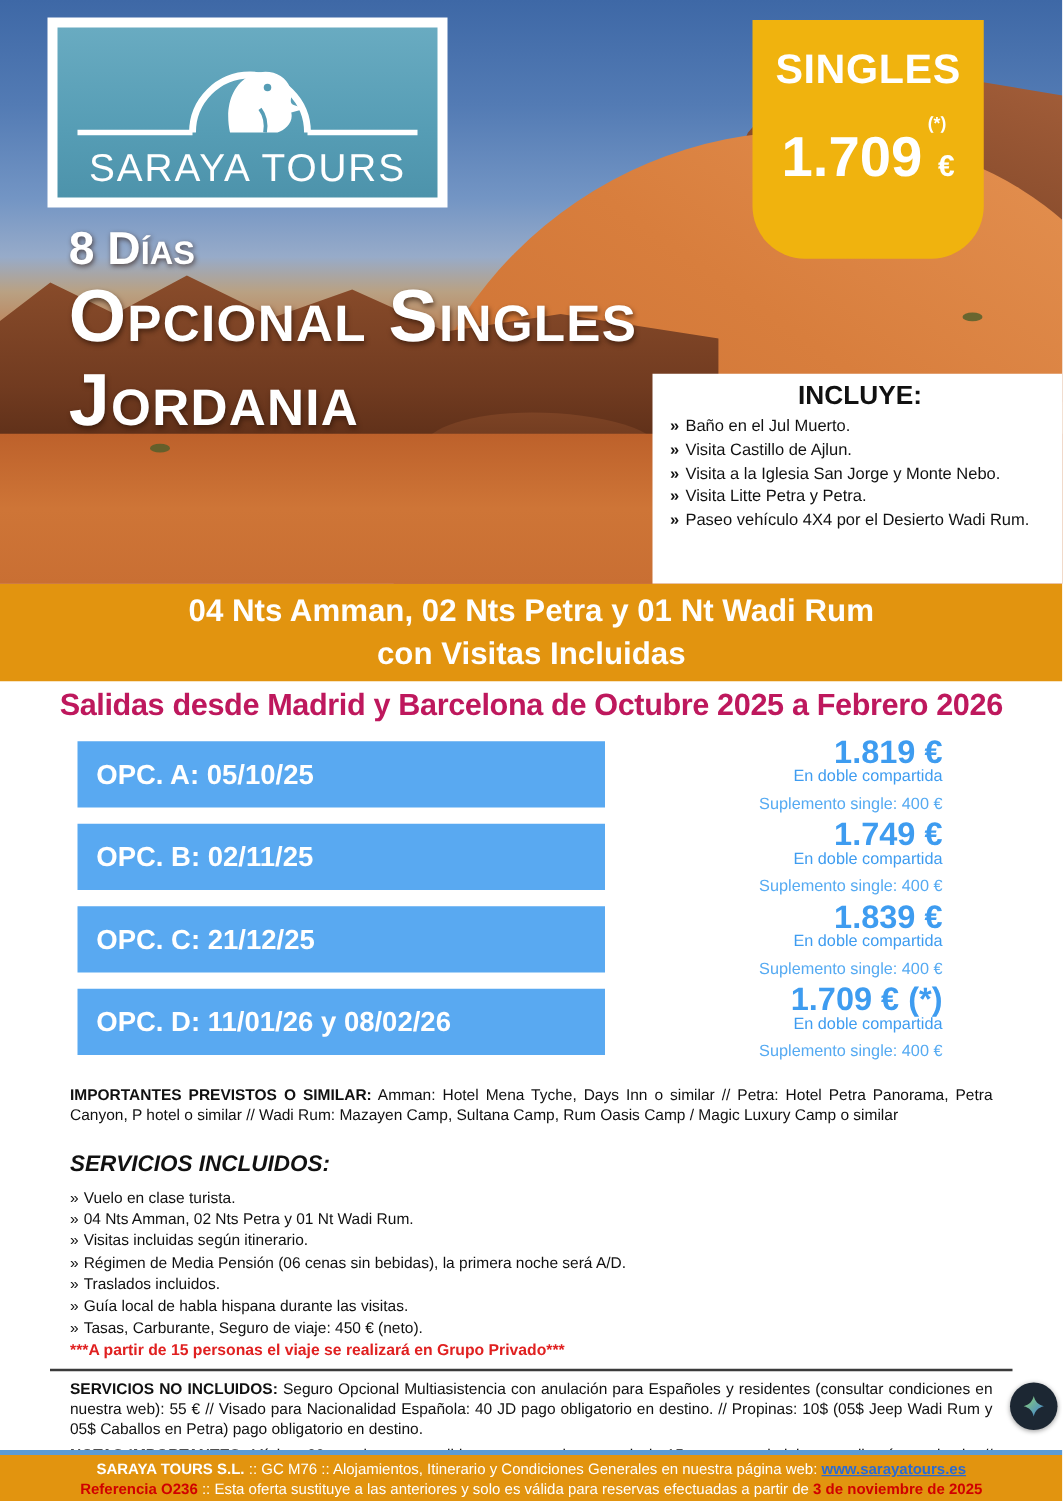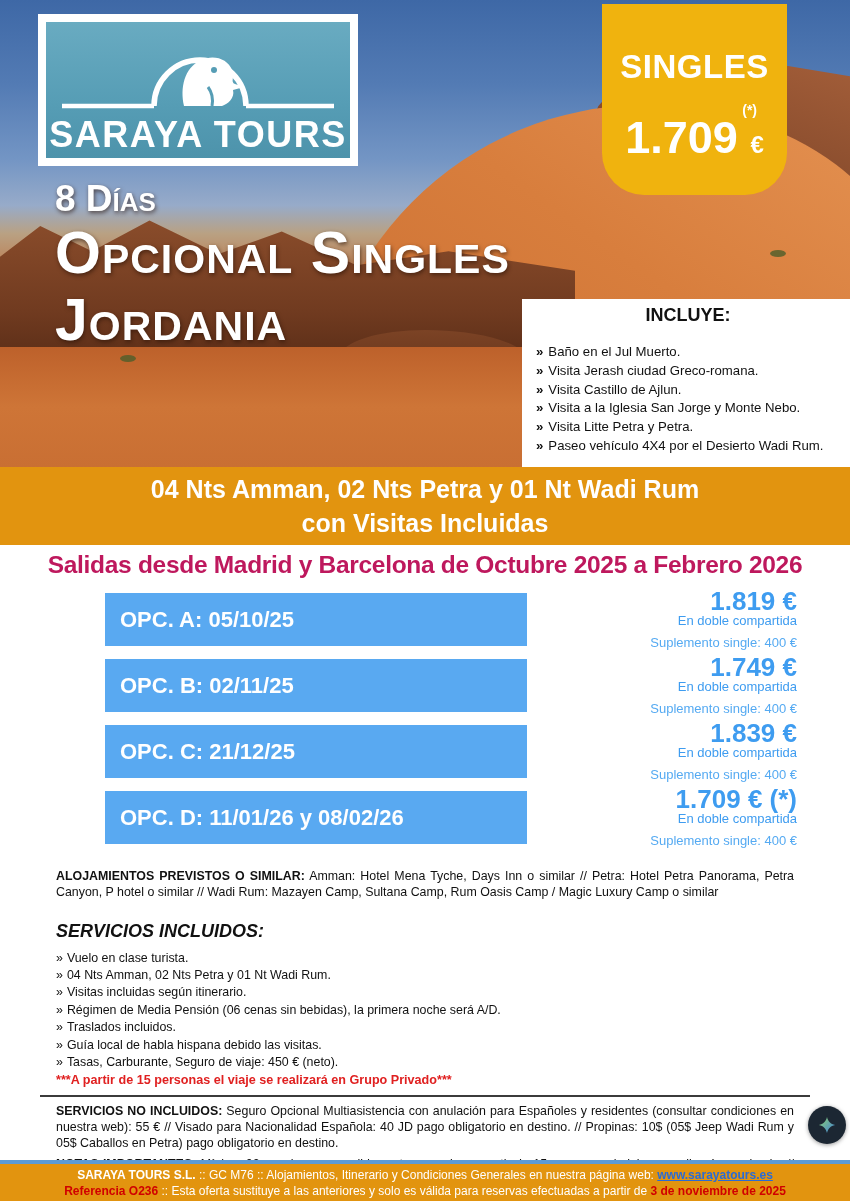--- a/index.html
+++ b/index.html
@@ -22,51 +22,51 @@
     border-radius:45% 55% 20% 20%;
     background:linear-gradient(180deg,#7c4325,#5f2f17); }
   .sand { position:absolute; bottom:0; left:0; width:100%; height:120px;
     background:linear-gradient(180deg,#bd612b 0%,#ce7537 50%,#c96f33 100%); }
   .bush { position:absolute; width:16px; height:7px; border-radius:50%; background:#4c5e2a; opacity:.8; }
 
   
   .logo-box { position:absolute; left:38px; top:14px; width:320px; height:152px; background:#fff; padding:8px; }
   .logo-inner { width:100%; height:100%; background:linear-gradient(180deg,#69abc1 0%,#569db5 60%,#4d93ab 100%);
     display:flex; flex-direction:column; align-items:center; justify-content:flex-end; padding-bottom:6px; }
-  .logo-name { color:#fff; font-weight:bold; font-size:36px; letter-spacing:1.5px; line-height:34px; }
-
-  
-  .badge { position:absolute; left:602px; top:4px; width:185px; height:191px; background:#f0b30e;
-    border-radius:0 0 42px 42px; color:#fff; text-align:center; padding-top:44px; }
+  .logo-name { color:#fff; font-weight:normal; font-size:31px; letter-spacing:1.5px; line-height:34px; }
+
+  
+  .badge { position:absolute; left:602px; top:16px; width:185px; height:191px; background:#f0b30e;
+    border-radius:0 0 42px 42px; color:#fff; text-align:center; padding-top:20px; }
   .badge-title { font-size:33px; font-weight:bold; letter-spacing:.5px; }
   .badge-ast { font-size:14px; font-weight:bold; text-align:right; padding-right:30px; margin-top:16px; }
   .badge-price { font-size:45px; font-weight:bold; line-height:40px; margin-top:0; }
   .badge-cur { font-size:24px; font-weight:bold; }
 
   
   .hero-title { position:absolute; left:55px; top:178px; color:#fff;
     text-shadow:1px 2px 4px rgba(45,20,8,.65); font-weight:bold; }
   .ht1 { font-size:37px; font-variant:small-caps; line-height:42px; }
   .ht2, .ht3 { font-size:59px; font-variant:small-caps; line-height:67px; letter-spacing:1px; }
 
   
   .incluye { position:absolute; left:522px; top:299px; width:328px; height:168px; background:#fff;
     padding:6px 10px 0 14px; }
-  .incluye-title { text-align:center; font-weight:bold; font-size:18px; color:#111; margin-bottom:17px; }
+  .incluye-title { text-align:center; font-weight:bold; font-size:21px; color:#111; margin-bottom:3px; }
   .incluye-item { font-size:13.2px; color:#111; line-height:18.8px; white-space:nowrap; }
   .incluye-item .mk { font-weight:bold; margin-right:5px; }
 
   
   .banner { width:100%; height:78px; background:#e2940f; color:#fff; text-align:center;
     font-weight:bold; font-size:25px; line-height:34px; padding-top:5px; }
   .salidas { text-align:center; color:#be185d; font-weight:bold; font-size:24.5px;
     letter-spacing:-.3px; padding-top:6px; height:40px; }
 
   
-  .options { padding:8px 0 0 105px; }
+  .options { padding:8px 0 0 62px; }
   .opt-row { display:flex; align-items:center; margin-bottom:13px; height:53px; }
   .opt-bar { width:422px; height:53px; background:#59a9f1; color:#fff; display:flex; align-items:center;
     padding-left:15px; font-weight:bold; font-size:22px; }
   .opt-price { width:270px; text-align:right; color:#3e9cf0; }
   .opt-price .p1 { font-size:26px; font-weight:bold; line-height:24px; }
   .opt-price .p2 { font-size:13px; line-height:15px; }
   .opt-price .p3 { font-size:13px; color:#55aaf2; margin-top:7px; }
 
   
   .content { padding:12px 56px 0 56px; color:#111; }
@@ -129,21 +129,20 @@
 
     <div class="hero-title">
       <div class="ht1">8 Días</div>
       <div class="ht2">Opcional Singles</div>
       <div class="ht3">Jordania</div>
     </div>
 
     <div class="incluye">
       <div class="incluye-title">INCLUYE:</div>
       <div class="incluye-item"><span class="mk">»</span><span>Baño en el Jul Muerto.</span></div>
-      <div class="incluye-item"><span class="mk">»</span><span>Visita Jerash ciudad Greco-romana.</span></div>
       <div class="incluye-item"><span class="mk">»</span><span>Visita Castillo de Ajlun.</span></div>
       <div class="incluye-item"><span class="mk">»</span><span>Visita a la Iglesia San Jorge y Monte Nebo.</span></div>
       <div class="incluye-item"><span class="mk">»</span><span>Visita Litte Petra y Petra.</span></div>
       <div class="incluye-item"><span class="mk">»</span><span>Paseo vehículo 4X4 por el Desierto Wadi Rum.</span></div>
     </div>
   </div>
 
   <div class="banner">
     <div>04 Nts Amman, 02 Nts Petra y 01 Nt Wadi Rum</div>
     <div>con Visitas Incluidas</div>
@@ -188,29 +187,29 @@
         </div>
       <div class="opt-price">
         <div class="p1">1.709 € (*)</div>
         <div class="p2">En doble compartida</div>
         <div class="p3">Suplemento single: 400 €</div>
       </div>
     </div>
   </div>
 
   <div class="content">
-    <div class="para aloja"><b>ALOJAMIENTOS PREVISTOS O SIMILAR:</b><span> Amman: Hotel Mena Tyche, Days Inn o similar // Petra: Hotel Petra Panorama, Petra Canyon, P hotel o similar // Wadi Rum: Mazayen Camp, Sultana Camp, Rum Oasis Camp / Magic Luxury Camp o similar</span></div>
+    <div class="para aloja"><b>IMPORTANTES PREVISTOS O SIMILAR:</b><span> Amman: Hotel Mena Tyche, Days Inn o similar // Petra: Hotel Petra Panorama, Petra Canyon, P hotel o similar // Wadi Rum: Mazayen Camp, Sultana Camp, Rum Oasis Camp / Magic Luxury Camp o similar</span></div>
 
     <div class="sect-title">SERVICIOS INCLUIDOS:</div>
     <div class="svc-item"><span class="mk">»</span><span>Vuelo en clase turista.</span></div>
     <div class="svc-item"><span class="mk">»</span><span>04 Nts Amman, 02 Nts Petra y 01 Nt Wadi Rum.</span></div>
     <div class="svc-item"><span class="mk">»</span><span>Visitas incluidas según itinerario.</span></div>
     <div class="svc-item"><span class="mk">»</span><span>Régimen de Media Pensión (06 cenas sin bebidas), la primera noche será A/D.</span></div>
     <div class="svc-item"><span class="mk">»</span><span>Traslados incluidos.</span></div>
-    <div class="svc-item"><span class="mk">»</span><span>Guía local de habla hispana debido las visitas.</span></div>
+    <div class="svc-item"><span class="mk">»</span><span>Guía local de habla hispana durante las visitas.</span></div>
     <div class="svc-item"><span class="mk">»</span><span>Tasas, Carburante, Seguro de viaje: 450 € (neto).</span></div>
     <div class="red-note">***A partir de 15 personas el viaje se realizará en Grupo Privado***</div>
 
     <hr class="rule">
 
     <div class="para noinc"><b>SERVICIOS NO INCLUIDOS:</b><span> Seguro Opcional Multiasistencia con anulación para Españoles y residentes (consultar condiciones en nuestra web): 55 € // Visado para Nacionalidad Española: 40 JD pago obligatorio en destino. // Propinas: 10$ (05$ Jeep Wadi Rum y 05$ Caballos en Petra) pago obligatorio en destino.</span></div>
     <div class="para"><b>NOTAS IMPORTANTES:</b><span> Mínimo 02 pasajeros por salida en tour regular, a partir de 15 personas el viaje se realizará en privado. // Consultar condiciones de vuelos, los billetes ofertados son NO reembolsables // Los precios publicados son por persona Doble o Triple // Oferta basada en condiciones especiales de contratación y cancelación en caso de desistimiento por parte del consumidor // Los precios finales pueden variar debido a modificaciones de tarifas, tasas, carburantes y/o cambios de divisas hasta 21 días antes de la salida.</span></div>
   </div>
 
   <div class="footer-sep"></div>

